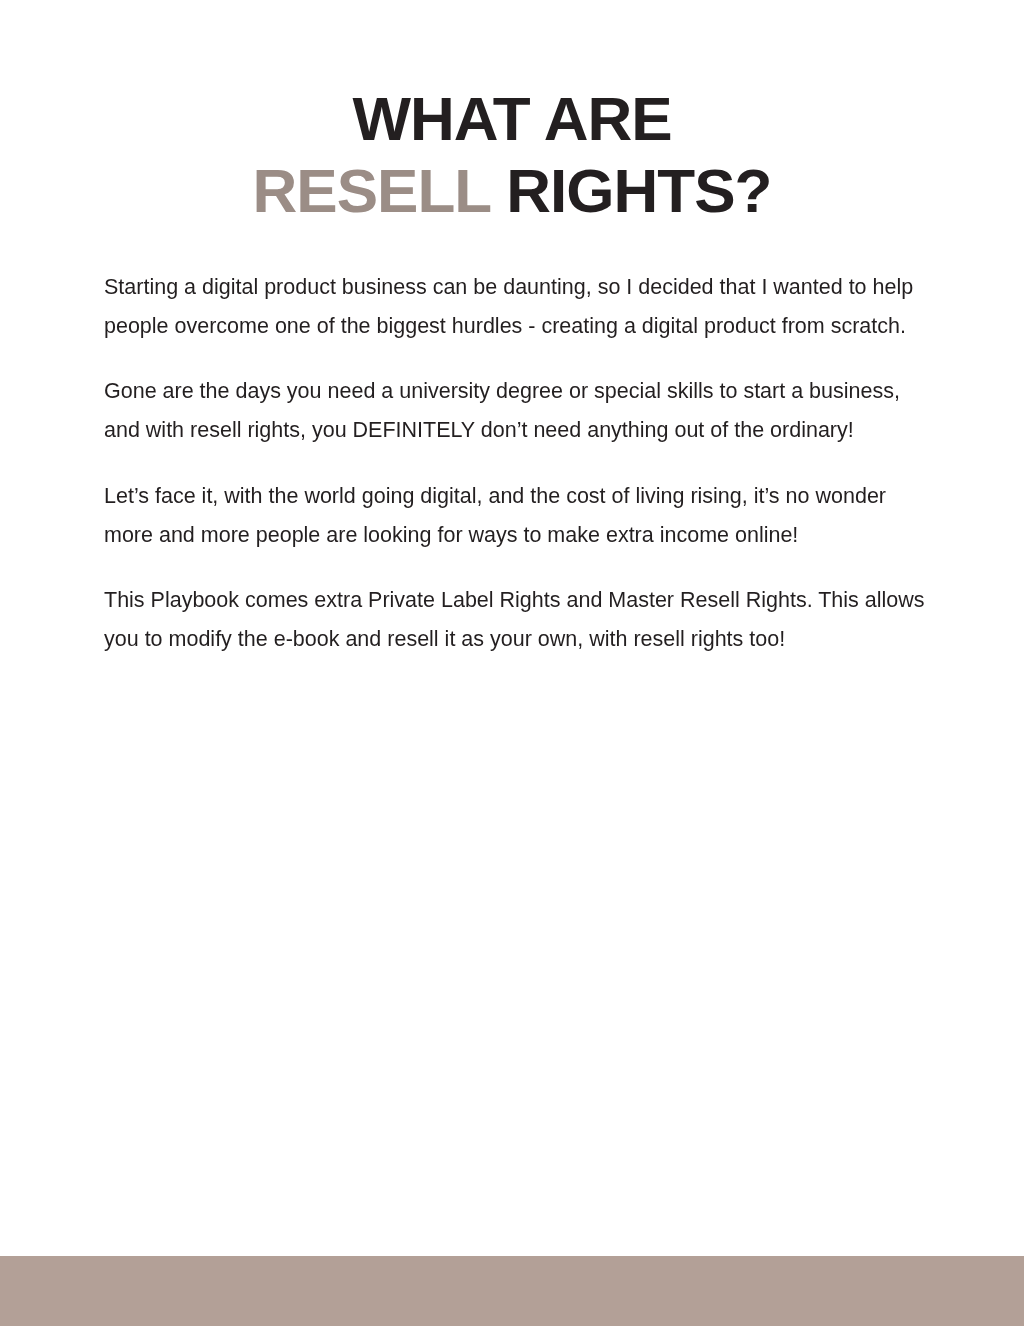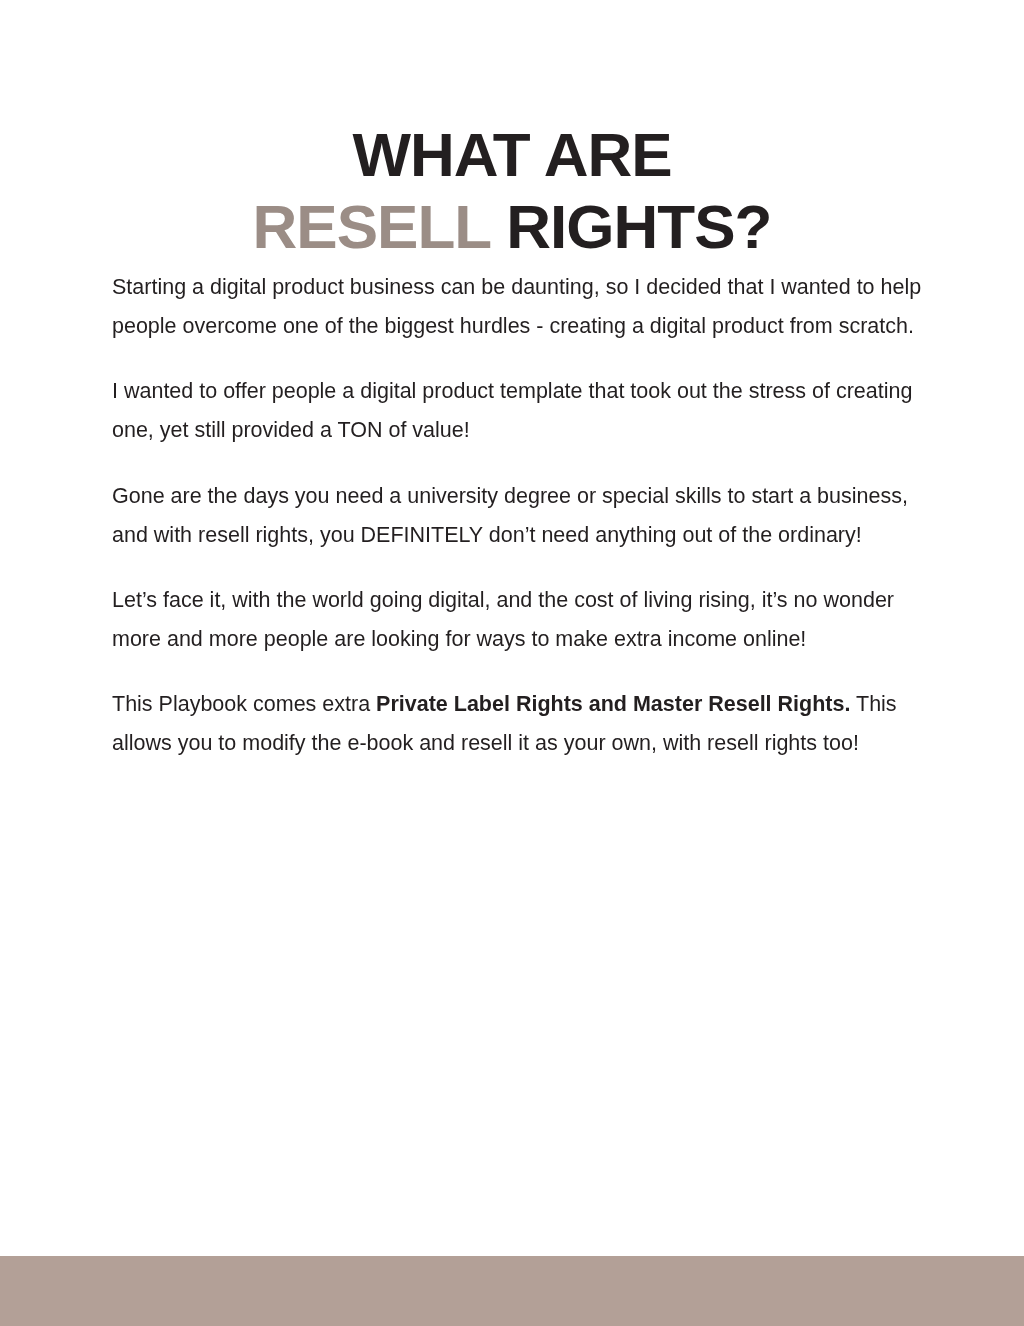--- a/index.html
+++ b/index.html
@@ -24,47 +24,46 @@
     padding-top: 86px;
     text-align: center;
     line-height: 1.06;
   }
   .title-line {
     font-weight: bold;
     font-size: 62px;
     letter-spacing: -1px;
     color: #231f20;
     display: block;
-    margin-top: 36px;
   }
   .title-line-2 {
     margin-top: 6px;
   }
   .title-accent {
     color: #9b8d86;
   }
   .body-block {
     position: absolute;
     top: 268px;
-    left: 112px;
+    left: 104px;
     width: 824px;
   }
   .para {
     font-size: 21.5px;
     line-height: 1.82;
     color: #231f20;
     margin: 0 0 26px 0;
     font-family: "Liberation Sans", sans-serif;
     font-weight: 400;
   }
   .para:last-child {
     margin-bottom: 0;
   }
   .para strong {
-    font-weight: bold;
+    font-weight: normal;
   }
   .footer-bar {
     position: absolute;
     left: 0;
     bottom: 0;
     width: 1024px;
     height: 70px;
     background: #b3a097;
   }
 </style>
@@ -73,21 +72,20 @@
 
 <div class="page">
 
   <div class="title-block">
     <span class="title-line">WHAT ARE</span>
     <span class="title-line title-line-2"><span class="title-accent">RESELL</span><span> RIGHTS?</span></span>
   </div>
 
   <div class="body-block">
     <p class="para">Starting a digital product business can be daunting, so I decided that I wanted to help people overcome one of the biggest hurdles - creating a digital product from scratch.</p>
-    <p class="para">I wanted to offer people a digital product template that took out the stress of creating one, yet still provided a TON of value!</p>
     <p class="para">Gone are the days you need a university degree or special skills to start a business, and with resell rights, you DEFINITELY don’t need anything out of the ordinary!</p>
     <p class="para">Let’s face it, with the world going digital, and the cost of living rising, it’s no wonder more and more people are looking for ways to make extra income online!</p>
     <p class="para"><span>This Playbook comes extra </span><strong>Private Label Rights and Master Resell Rights.</strong><span> This allows you to modify the e-book and resell it as your own, with resell rights too!</span></p>
   </div>
 
   <div class="footer-bar"></div>
 
 </div>
 
 </body></html>

